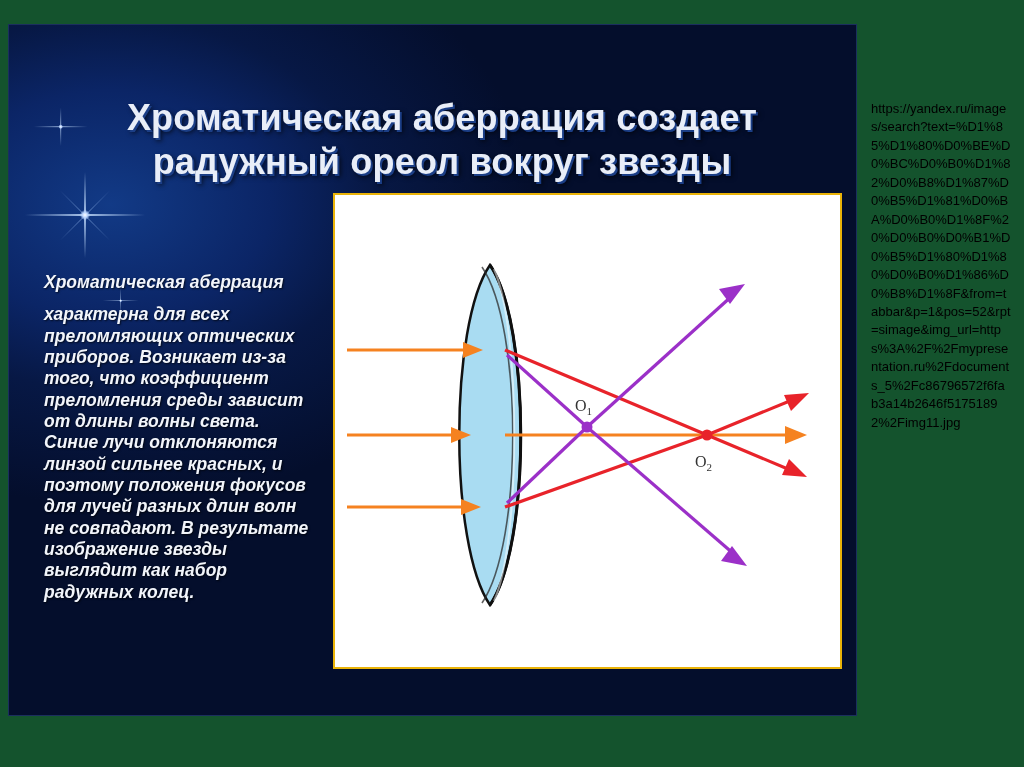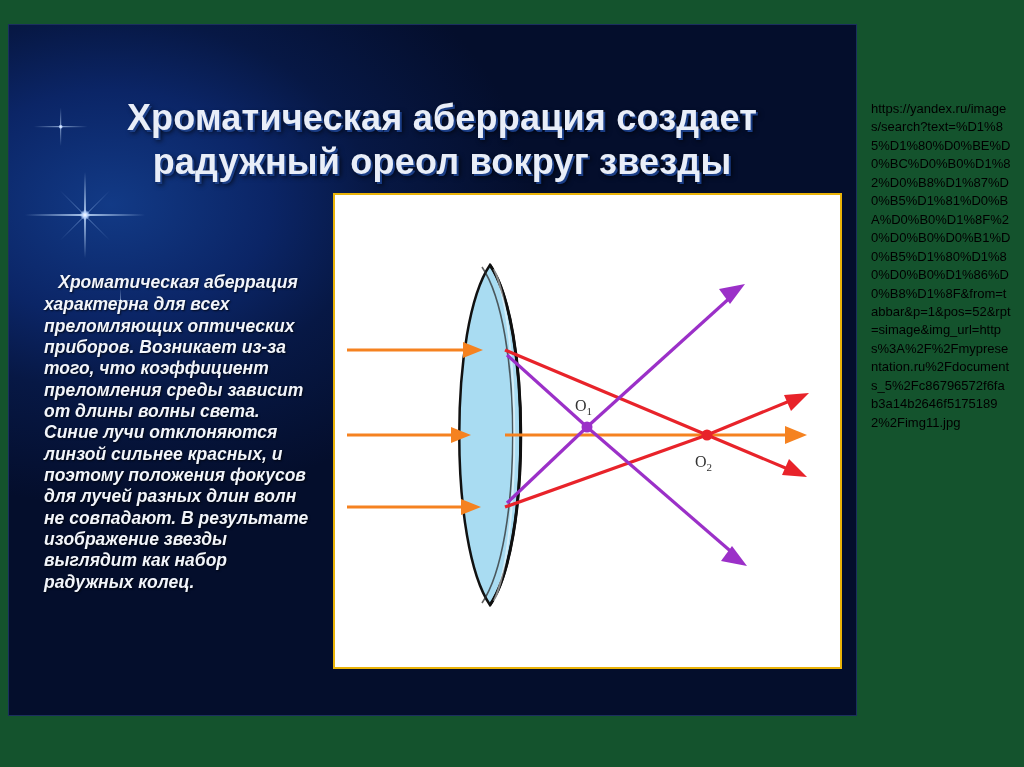--- a/index.html
+++ b/index.html
@@ -101,22 +101,21 @@
     width: 268px;
     color: #f2f5fb;
     font-size: 17.5px;
     line-height: 1.22;
     font-weight: bold;
     font-style: italic;
     text-shadow: 1px 1px 2px rgba(0,0,0,0.7);
   }
   #body-text .lead {
     display: block;
-    margin-bottom: 1px;
-    text-align: center;
+    margin-bottom: 11px;
   }
 
   
   #figure {
     position: absolute;
     left: 333px;
     top: 193px;
     width: 505px;
     height: 472px;
     background: #ffffff;

